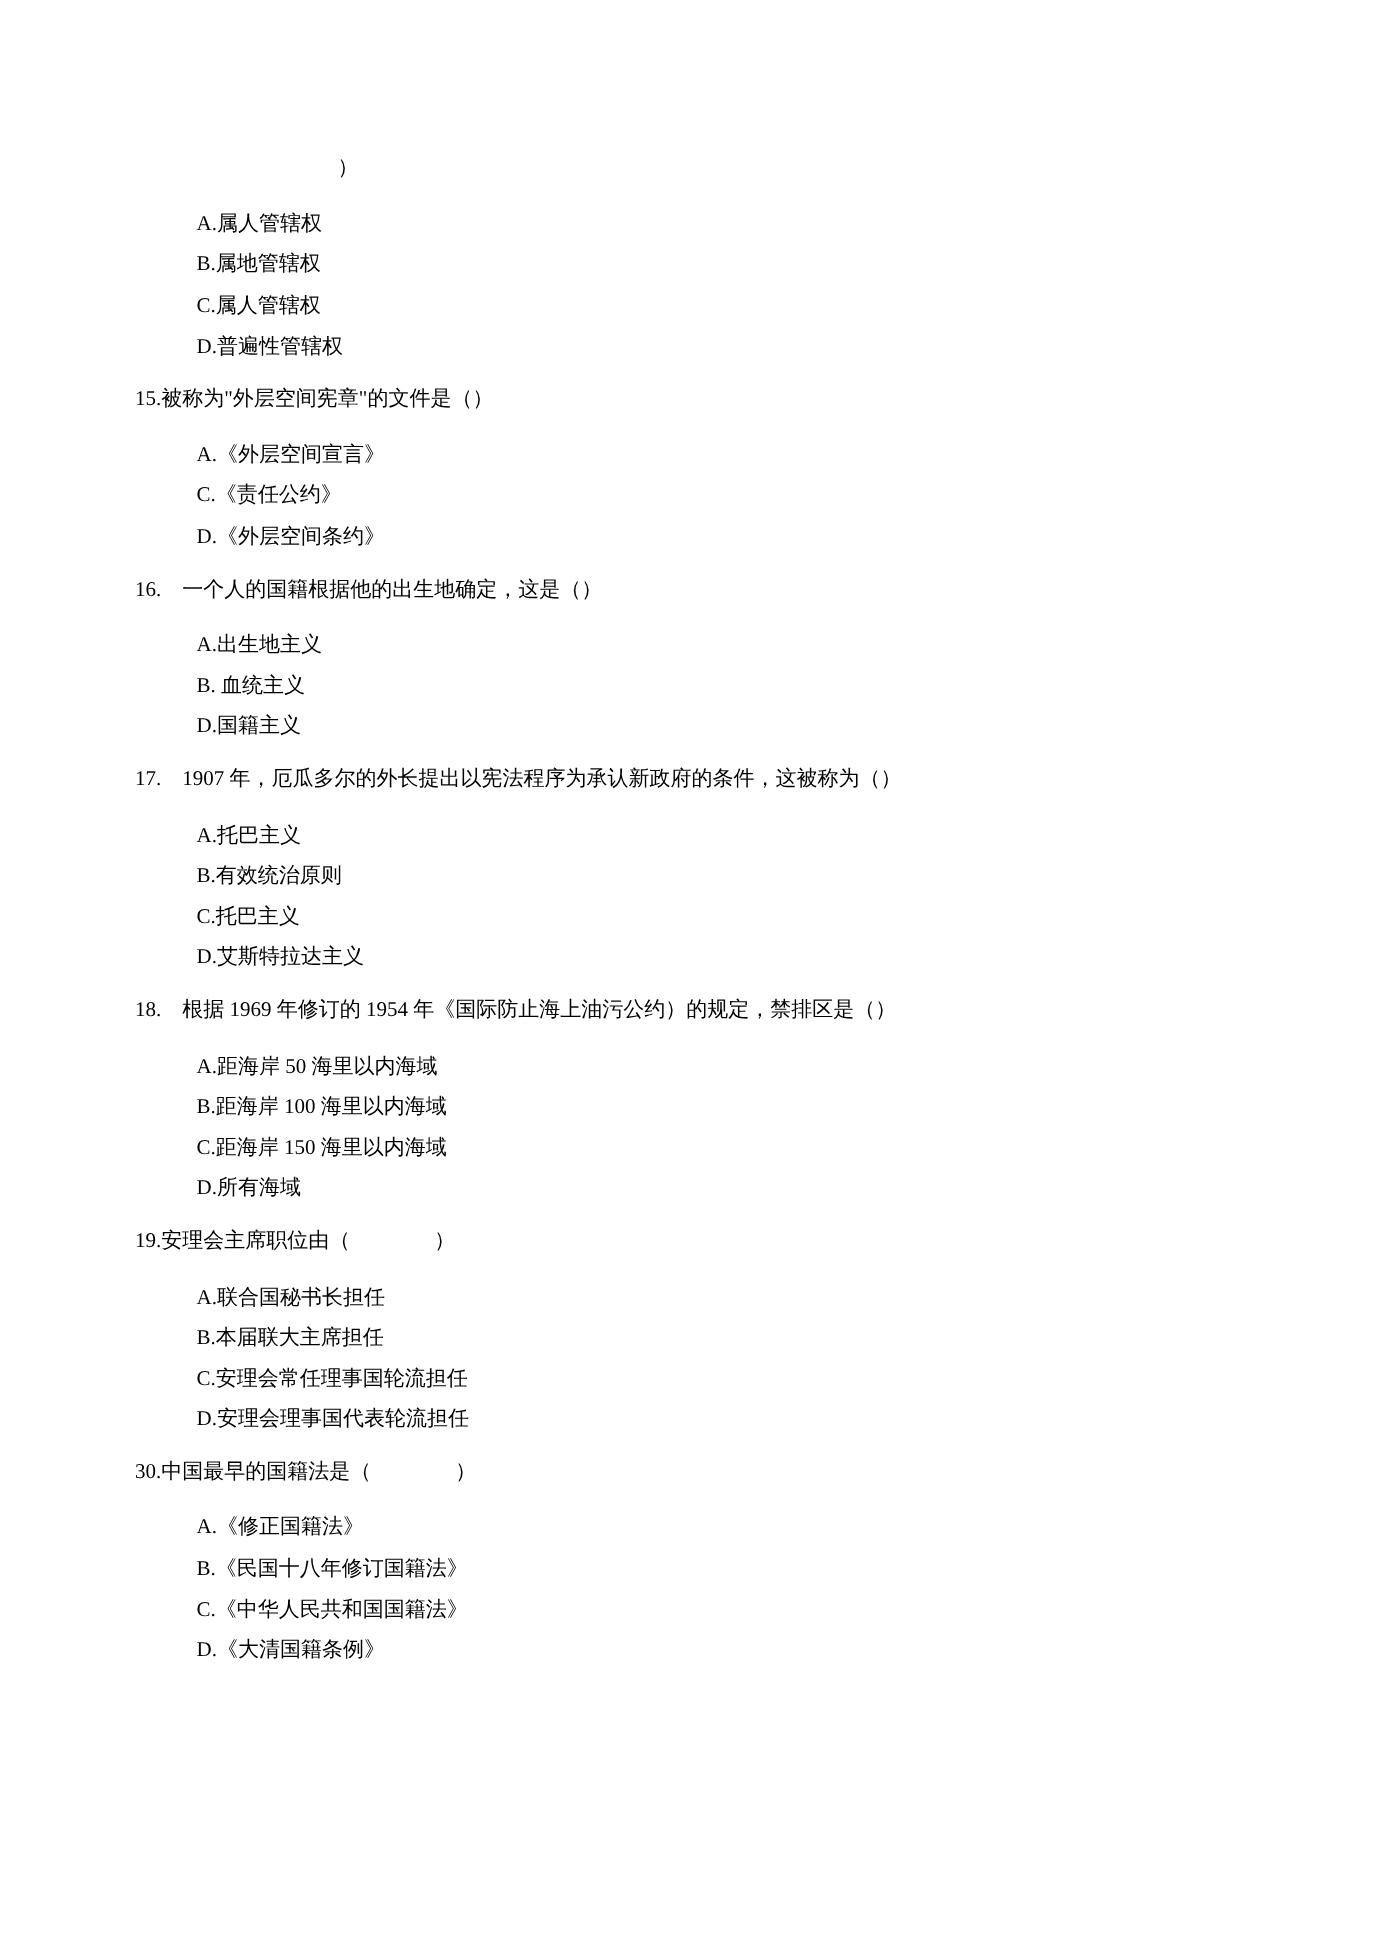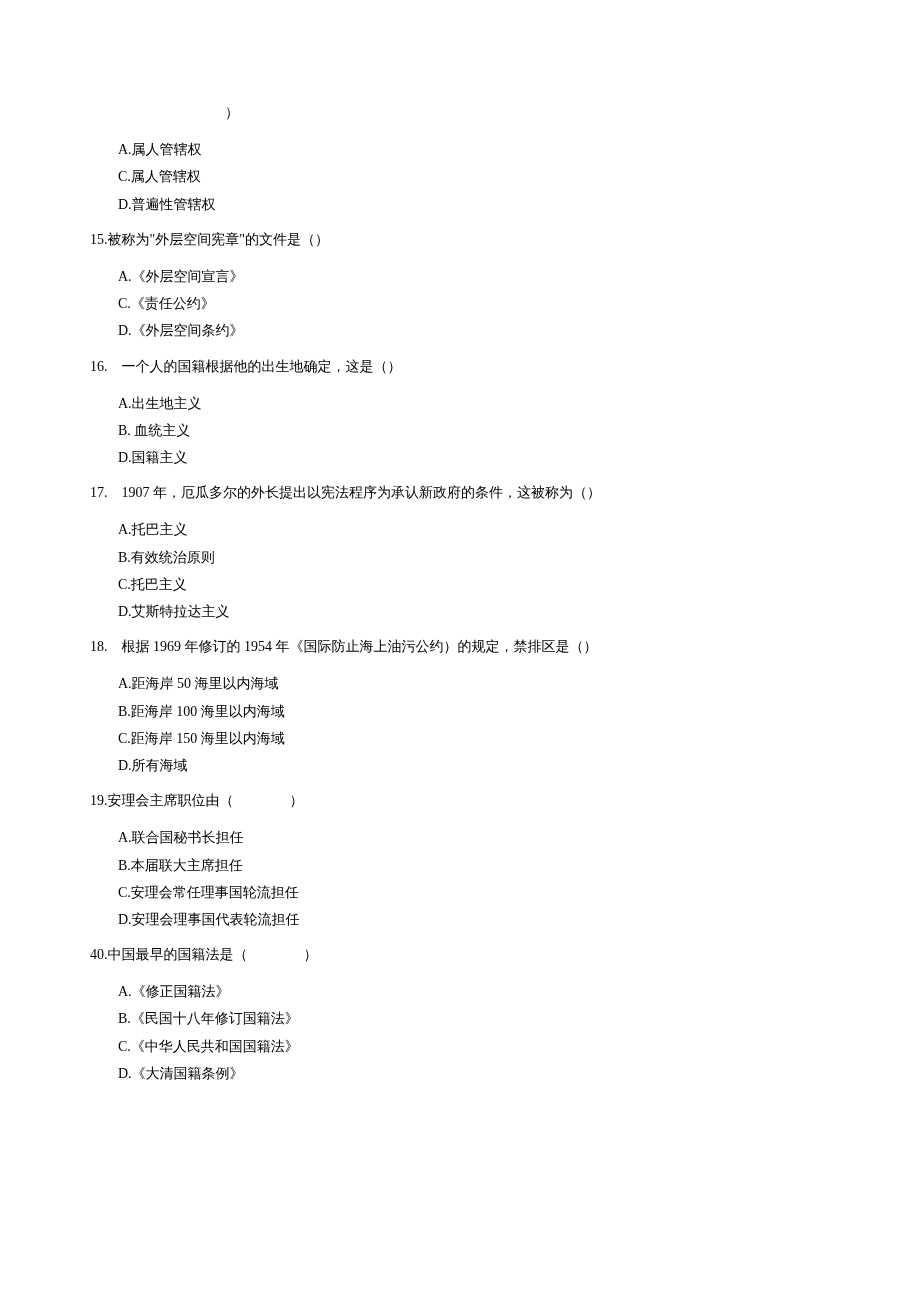--- a/index.html
+++ b/index.html
@@ -15,33 +15,34 @@
     }
     .partial-line {
       margin-left: 135px;
       margin-bottom: 12px;
     }
     .question {
       margin-bottom: 12px;
       margin-top: 6px;
     }
     .options {
-      margin-left: 28px;
+      margin-left: 41px;
       margin-bottom: 10px;
     }
     .option {
       margin-bottom: 2px;
     }
   </style>
 </head>
 <body>
 
 <div class="partial-line">）</div>
 <div class="options">
   <div class="option">A.属人管辖权</div>
+  <div class="option">B.属地管辖权</div>
   <div class="option">C.属人管辖权</div>
   <div class="option">D.普遍性管辖权</div>
 </div>
 
 <div class="question">15.被称为"外层空间宪章"的文件是（）</div>
 <div class="options">
   <div class="option">A.《外层空间宣言》</div>
   <div class="option">C.《责任公约》</div>
   <div class="option">D.《外层空间条约》</div>
 </div>
@@ -70,19 +71,19 @@
 </div>
 
 <div class="question">19.安理会主席职位由（　　　　）</div>
 <div class="options">
   <div class="option">A.联合国秘书长担任</div>
   <div class="option">B.本届联大主席担任</div>
   <div class="option">C.安理会常任理事国轮流担任</div>
   <div class="option">D.安理会理事国代表轮流担任</div>
 </div>
 
-<div class="question">40.中国最早的国籍法是（　　　　）</div>
+<div class="question">30.中国最早的国籍法是（　　　　）</div>
 <div class="options">
   <div class="option">A.《修正国籍法》</div>
   <div class="option">B.《民国十八年修订国籍法》</div>
   <div class="option">C.《中华人民共和国国籍法》</div>
   <div class="option">D.《大清国籍条例》</div>
 </div>
 
 </body></html>

